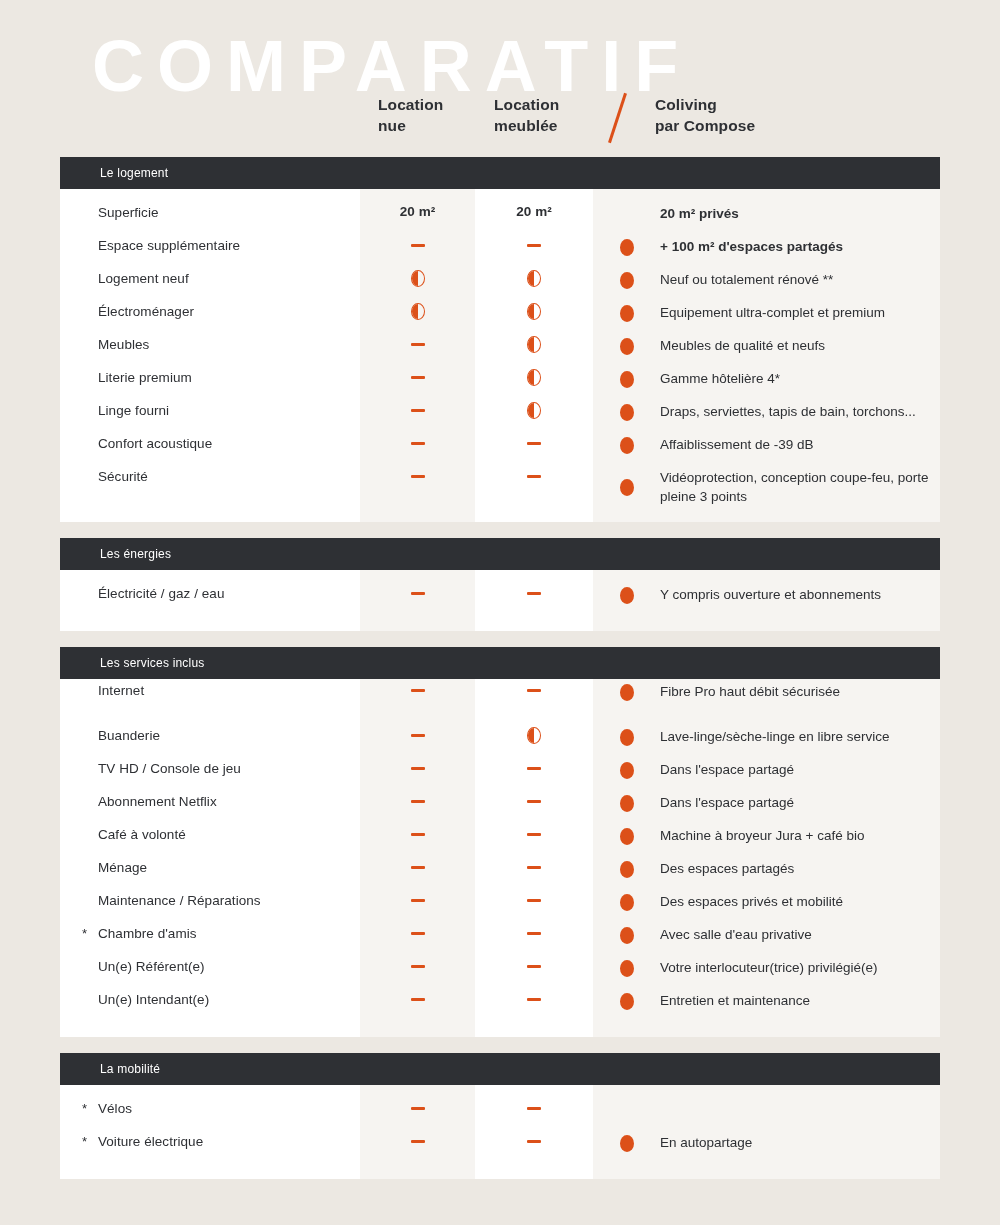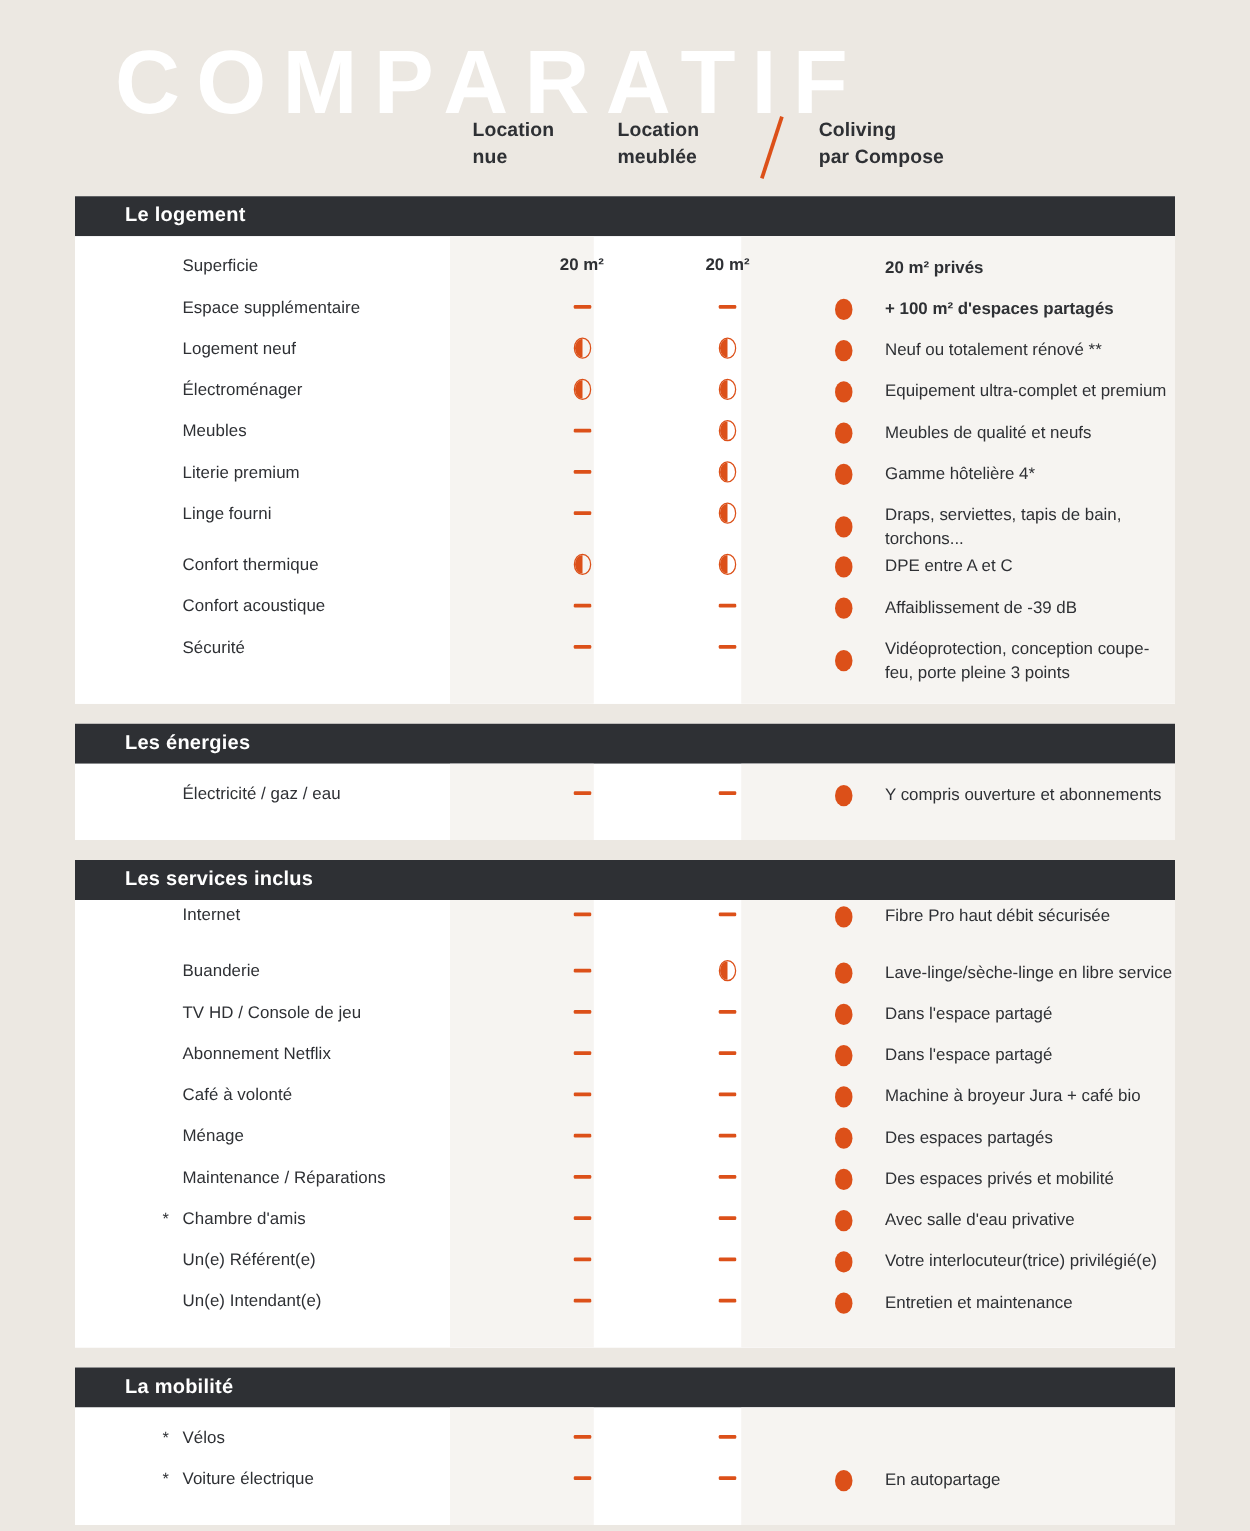--- a/index.html
+++ b/index.html
@@ -79,22 +79,22 @@
   .section-head {
     background: #2e3034;
     height: 32px;
     display: flex;
     align-items: center;
     padding-left: 40px;
     box-sizing: border-box;
   }
   .section-head .st {
     color: #ffffff;
-    font-size: 16px;
-    font-weight: 700;
+    font-size: 12px;
+    font-weight: 400;
     letter-spacing: .2px;
   }
 
   .section-body {
     position: relative;
     background: #ffffff;
   }
   
   .section-body::before,
   .section-body::after {
@@ -128,21 +128,20 @@
   .cell-label {
     width: 300px;
     box-sizing: border-box;
     padding-left: 22px;
     position: relative;
     font-size: 13.5px;
     color: #2e3034;
     line-height: 19px;
     letter-spacing: .05px;
     padding-top: 2px;
-    margin-left: 48px;
   }
   .cell-label .star {
     position: absolute;
     left: 22px;
     top: 2px;
     font-size: 13px;
     color: #2e3034;
   }
   .cell-label .lbl { display: inline-block; padding-left: 16px; }
 
@@ -360,35 +359,20 @@
             <span class="ic-half"></span>
           </div>
           <div class="cell-third">
             <div class="mk">
               <span class="ic-yes"></span>
             </div>
             <div class="txt">Draps, serviettes, tapis de bain, torchons...</div>
           </div>
         </div>
         <div class="row">
-          <div class="cell-label"><span class="lbl">Confort thermique</span></div>
-          <div class="cell-mark m1">
-            <span class="ic-half"></span>
-          </div>
-          <div class="cell-mark m2">
-            <span class="ic-half"></span>
-          </div>
-          <div class="cell-third">
-            <div class="mk">
-              <span class="ic-yes"></span>
-            </div>
-            <div class="txt">DPE entre A et C</div>
-          </div>
-        </div>
-        <div class="row">
           <div class="cell-label"><span class="lbl">Confort acoustique</span></div>
           <div class="cell-mark m1">
             <span class="ic-no"></span>
           </div>
           <div class="cell-mark m2">
             <span class="ic-no"></span>
           </div>
           <div class="cell-third">
             <div class="mk">
               <span class="ic-yes"></span>

